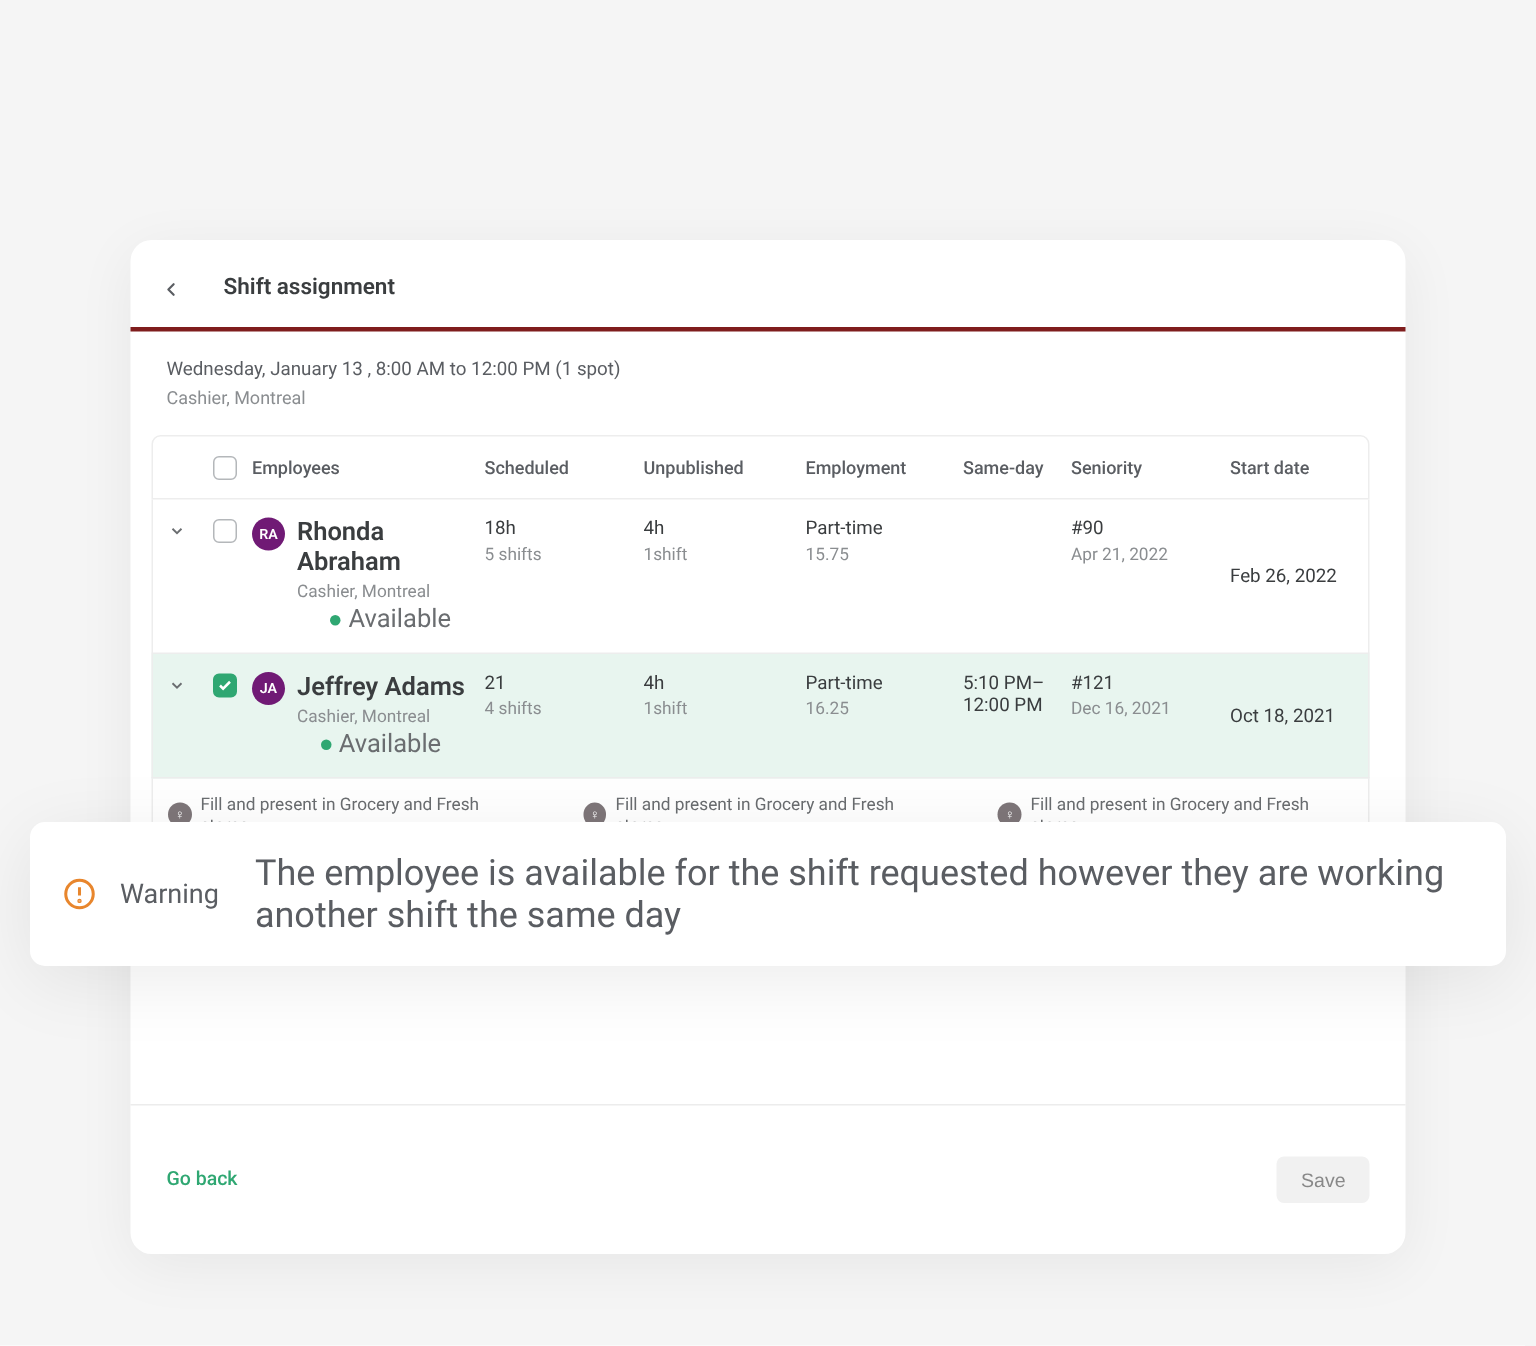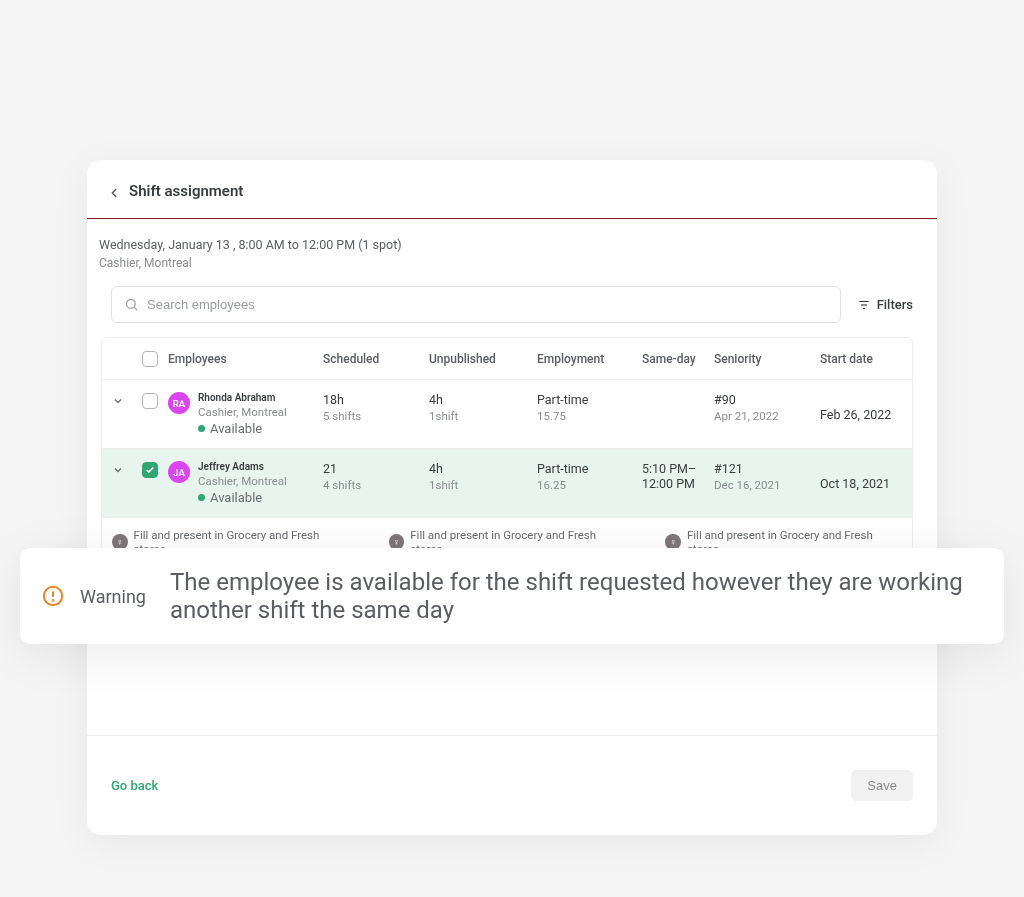--- a/index.html
+++ b/index.html
@@ -17,34 +17,34 @@
     top: 160px;
     width: 850px;
     background: #fff;
     border-radius: 14px;
     box-shadow: 0 8px 40px rgba(0,0,0,0.06);
   }
   .header {
     display: flex;
     align-items: flex-end;
     padding: 22px 24px 18px 20px;
-    border-bottom: 1px solid #7f1d1d;
-    gap: 8px;
+    border-bottom: 3px solid #7f1d1d;
+    gap: 28px;
   }
   .chev-left {
     width: 14px; height: 14px;
     cursor: pointer;
   }
   .title {
     font-size: 15px;
     font-weight: 600;
     color: #3a3d3f;
   }
   .meta {
-    padding: 18px 24px 4px 12px;
+    padding: 18px 24px 4px 24px;
   }
   .meta-line1 {
     font-size: 12.5px;
     color: #5a5d62;
   }
   .meta-line2 {
     font-size: 12px;
     color: #8a8d90;
     margin-top: 4px;
   }
@@ -106,29 +106,29 @@
   .chev-down { width: 12px; height: 12px; margin-top: 3px; cursor: pointer; color:#6a6d70;}
   .cb {
     width: 16px; height: 16px; border: 1.5px solid #b4b7ba;
     border-radius: 4px; cursor: pointer; display:inline-flex;
     align-items:center; justify-content:center; margin-top: 1px;
   }
   .cb.checked { background: #2fa772; border-color: #2fa772; }
   .cb.checked svg { width: 10px; height: 10px; color: #fff; }
   .avatar {
     width: 22px; height: 22px; border-radius: 50%;
-    background: #d946ef; color: #fff; font-size: 9.5px;
+    background: #701a75; color: #fff; font-size: 9.5px;
     display: inline-flex; align-items: center; justify-content: center;
     font-weight: 600; margin-right: 8px; flex-shrink: 0;
   }
   .row .namecell { display: flex; }
   .nameblock { display: flex; flex-direction: column; gap: 2px; }
-  .emp-name { font-size: 10px; font-weight: 600; color: #3a3d3f; }
+  .emp-name { font-size: 17px; font-weight: 600; color: #3a3d3f; }
   .emp-sub { font-size: 11.5px; color: #8a8d90; }
-  .emp-status { font-size: 13px; color: #6a6d70; display: flex; align-items: center; gap: 5px; }
+  .emp-status { font-size: 17px; color: #6a6d70; display: flex; align-items: center; gap: 5px; justify-content: center; }
   .dot { width: 7px; height: 7px; border-radius: 50%; background: #2fa772; }
   .cell-top { color: #3a3d3f; }
   .cell-sub { font-size: 11.5px; color: #8a8d90; margin-top: 2px; }
 
   .notes-row {
     border: 1px solid #ededed; border-top: none;
     padding: 10px 10px;
     display: flex;
     gap: 40px;
     font-size: 11.5px;
@@ -186,37 +186,20 @@
         <polyline points="15 18 9 12 15 6"></polyline>
       </svg>
     <div class="title">Shift assignment</div>
   </div>
 
   <div class="meta">
     <div class="meta-line1">Wednesday, January 13 ,  8:00 AM to 12:00 PM  (1 spot)</div>
     <div class="meta-line2">Cashier, Montreal</div>
   </div>
 
-  <div class="searchbar-row">
-    <div class="searchbar">
-      <svg viewBox="0 0 24 24" fill="none" stroke="currentColor" stroke-width="2">
-          <circle cx="11" cy="11" r="7"></circle>
-          <line x1="21" y1="21" x2="16.65" y2="16.65"></line>
-        </svg>
-      <input type="text" placeholder="Search employees" style="">
-    </div>
-    <div class="filters">
-      <svg viewBox="0 0 24 24" fill="none" stroke="currentColor" stroke-width="2">
-          <line x1="4" y1="6" x2="20" y2="6"></line>
-          <line x1="7" y1="12" x2="17" y2="12"></line>
-          <line x1="10" y1="18" x2="14" y2="18"></line>
-        </svg>
-      <span>Filters</span>
-    </div>
-  </div>
 
   <div class="table-wrap">
     <div class="thead">
       <span></span>
       <span class="cb"></span>
       <span>Employees</span>
       <span>Scheduled</span>
       <span>Unpublished</span>
       <span>Employment</span>
       <span>Same-day</span>

